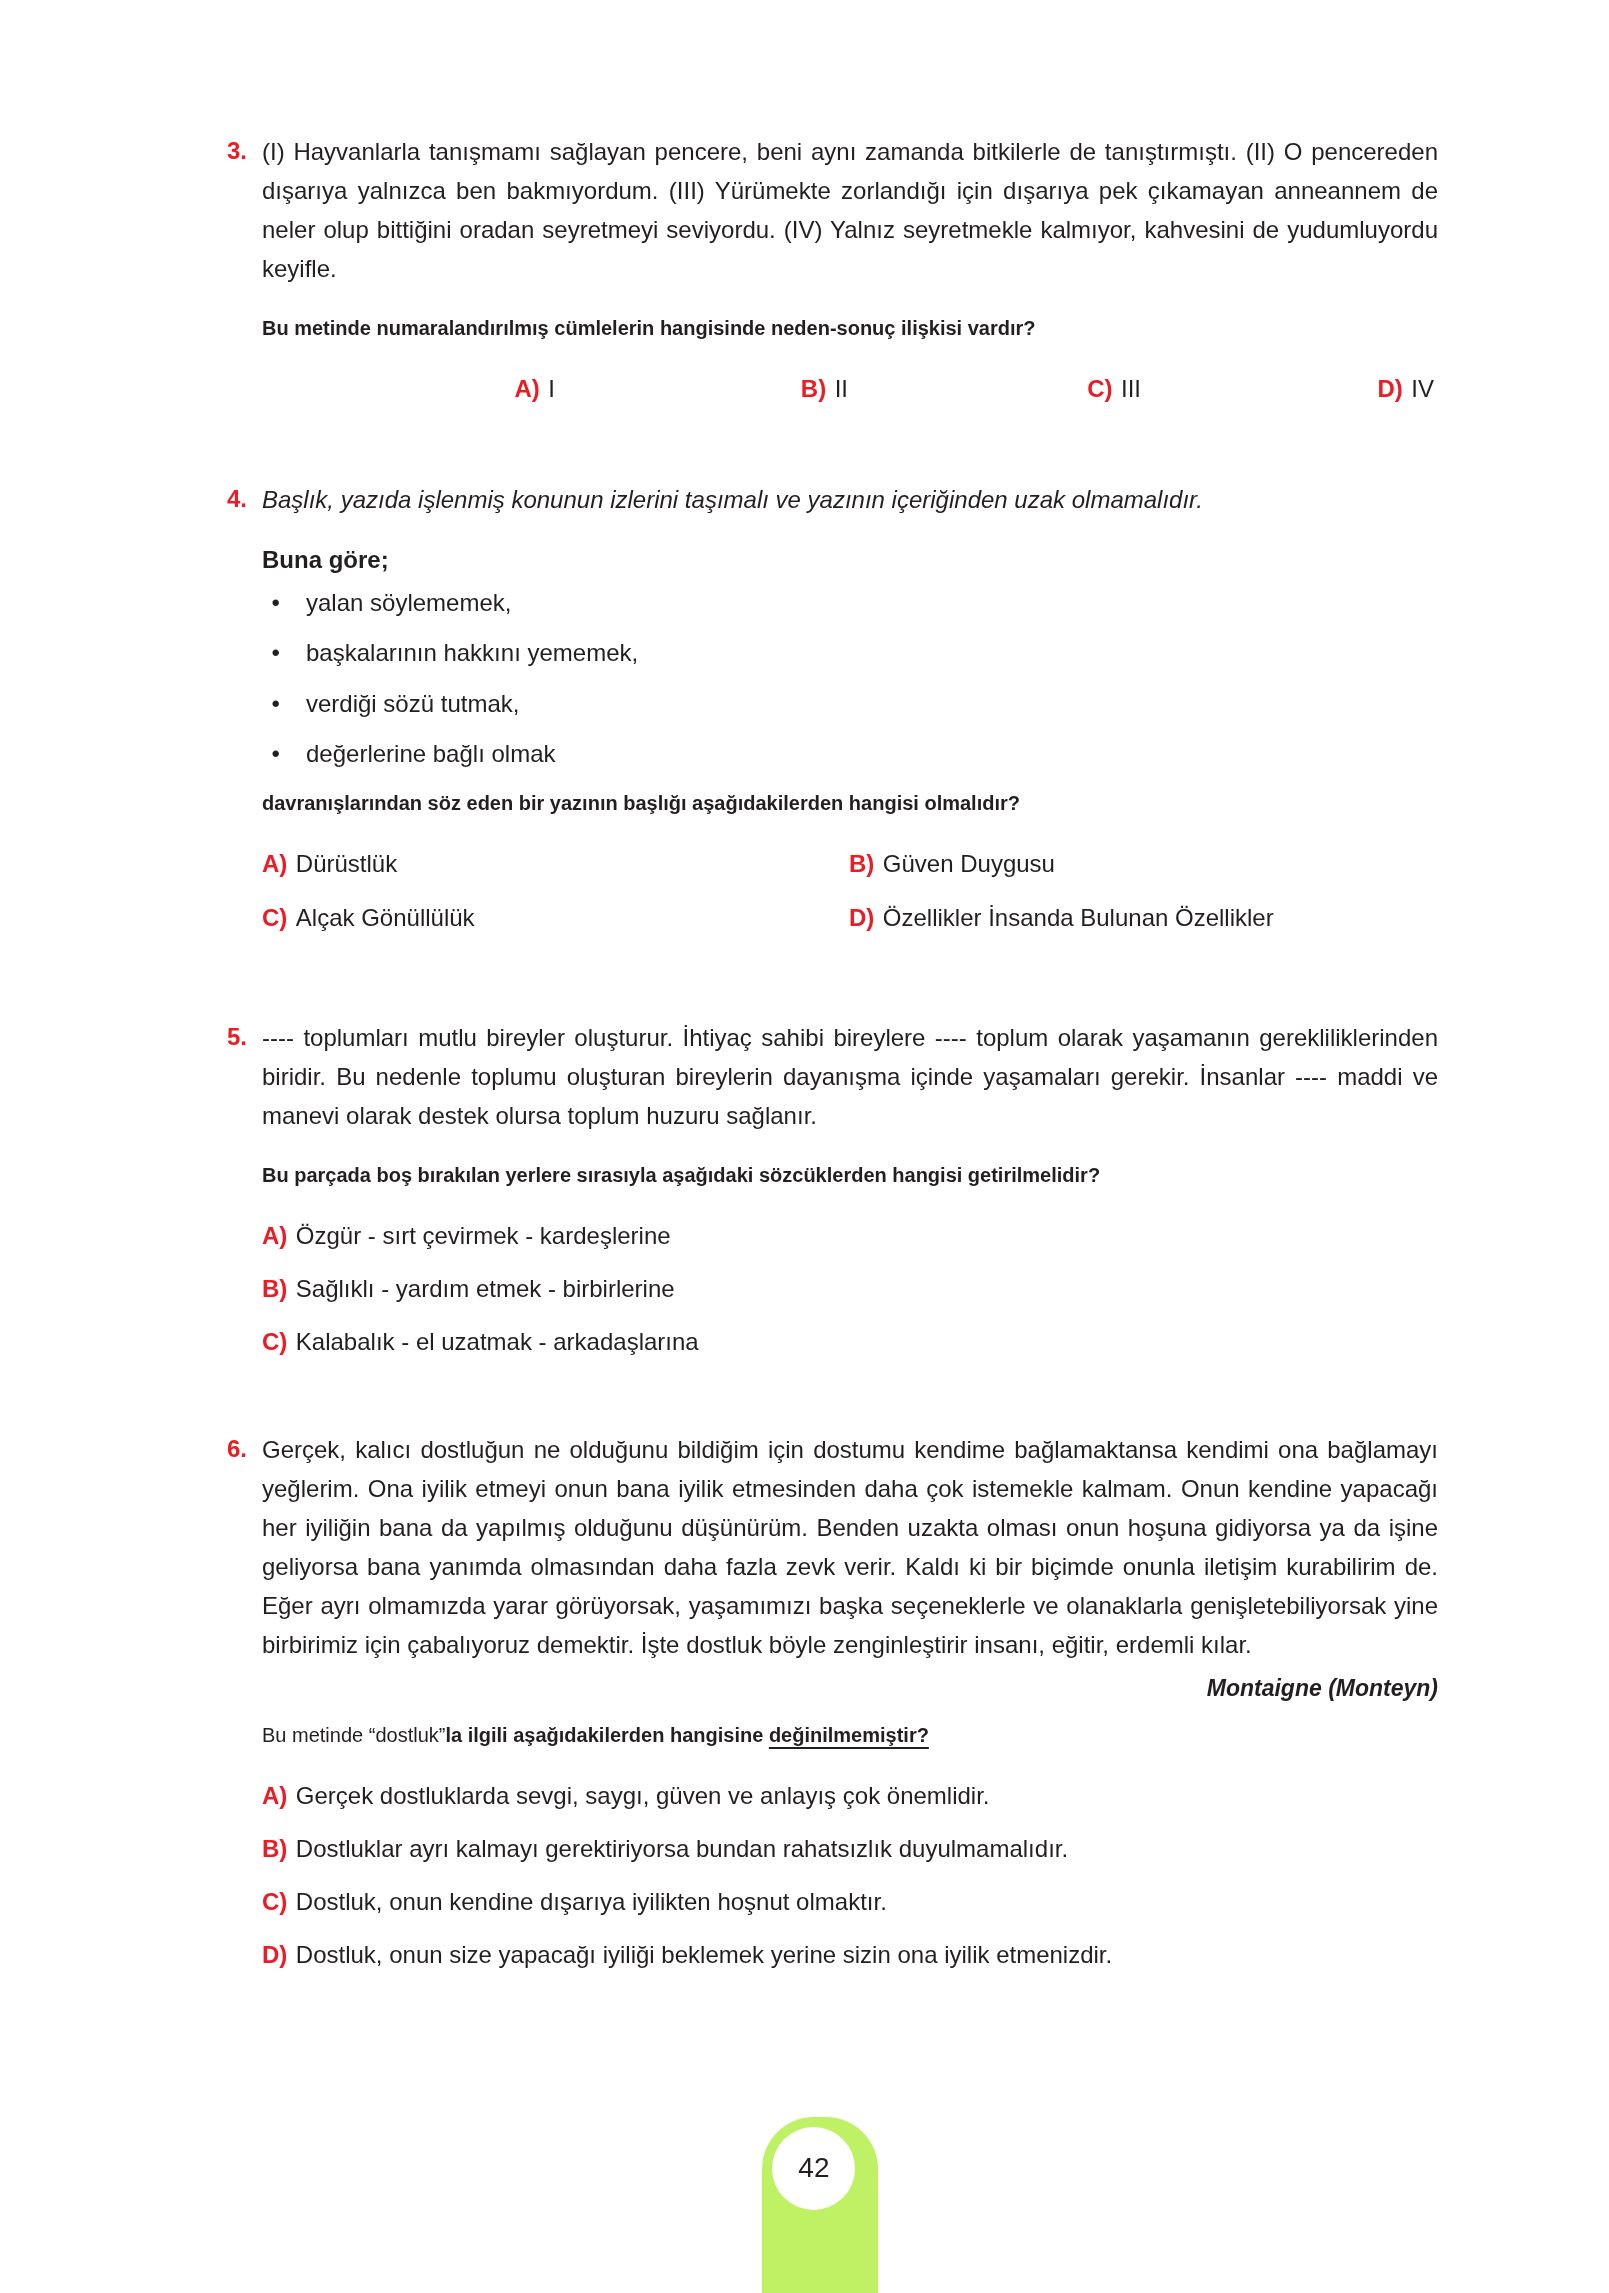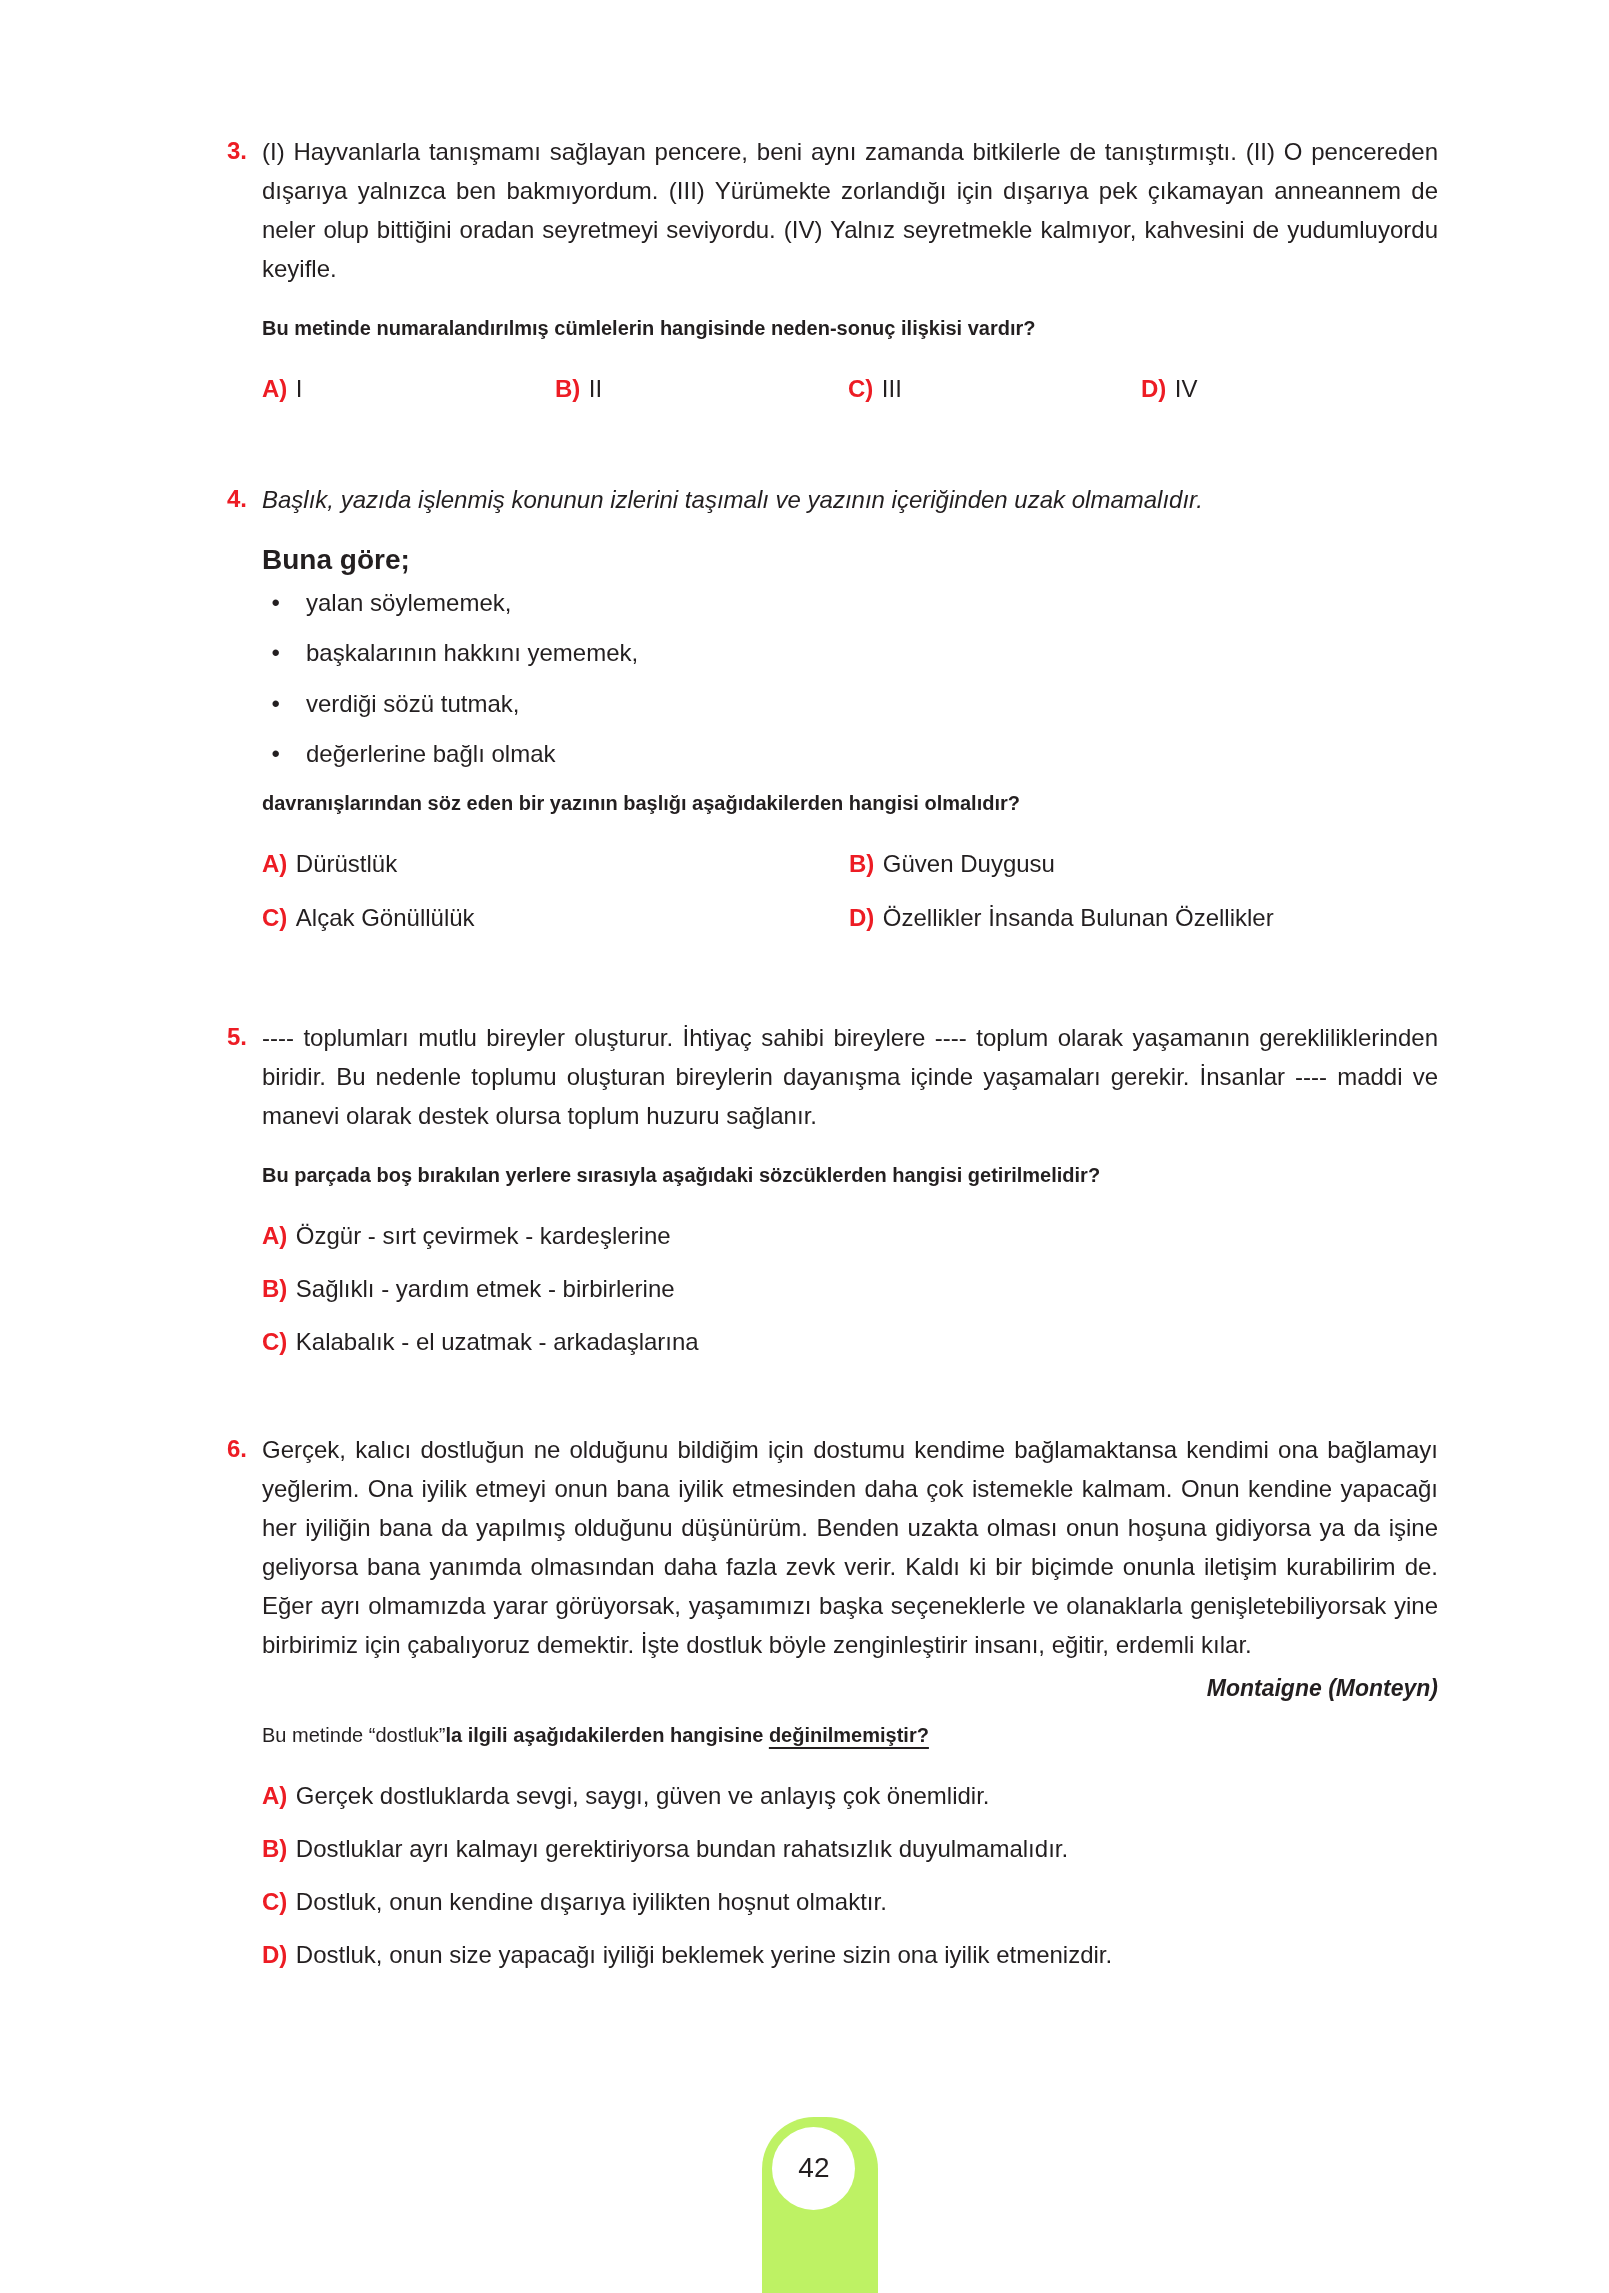--- a/index.html
+++ b/index.html
@@ -72,21 +72,21 @@
   }
   .stem .plain {
     font-weight: normal;
   }
   .stem .uline {
     text-decoration: underline;
     text-underline-offset: 4.7px;
   }
 
   .subhead {
-    font-size: 28px;
+    font-size: 24px;
     line-height: 39px;
     font-weight: bold;
     margin: 21px 0 3.8px 0;
   }
 
   .bullets {
     list-style: none;
     margin: 0;
     padding: 0;
   }
@@ -128,20 +128,21 @@
     color: #ED1C24;
     font-weight: bold;
     margin-right: 8.5px;
   }
   
   .options.cols4 {
     display: flex;
   }
   .options.cols4 .opt {
     width: 293px;
+    text-align: right;
   }
   
   .options.cols2 {
     display: flex;
     flex-wrap: wrap;
     align-items: center;
   }
   .options.cols2 .opt {
     width: 587px;
     margin-bottom: 15px;

